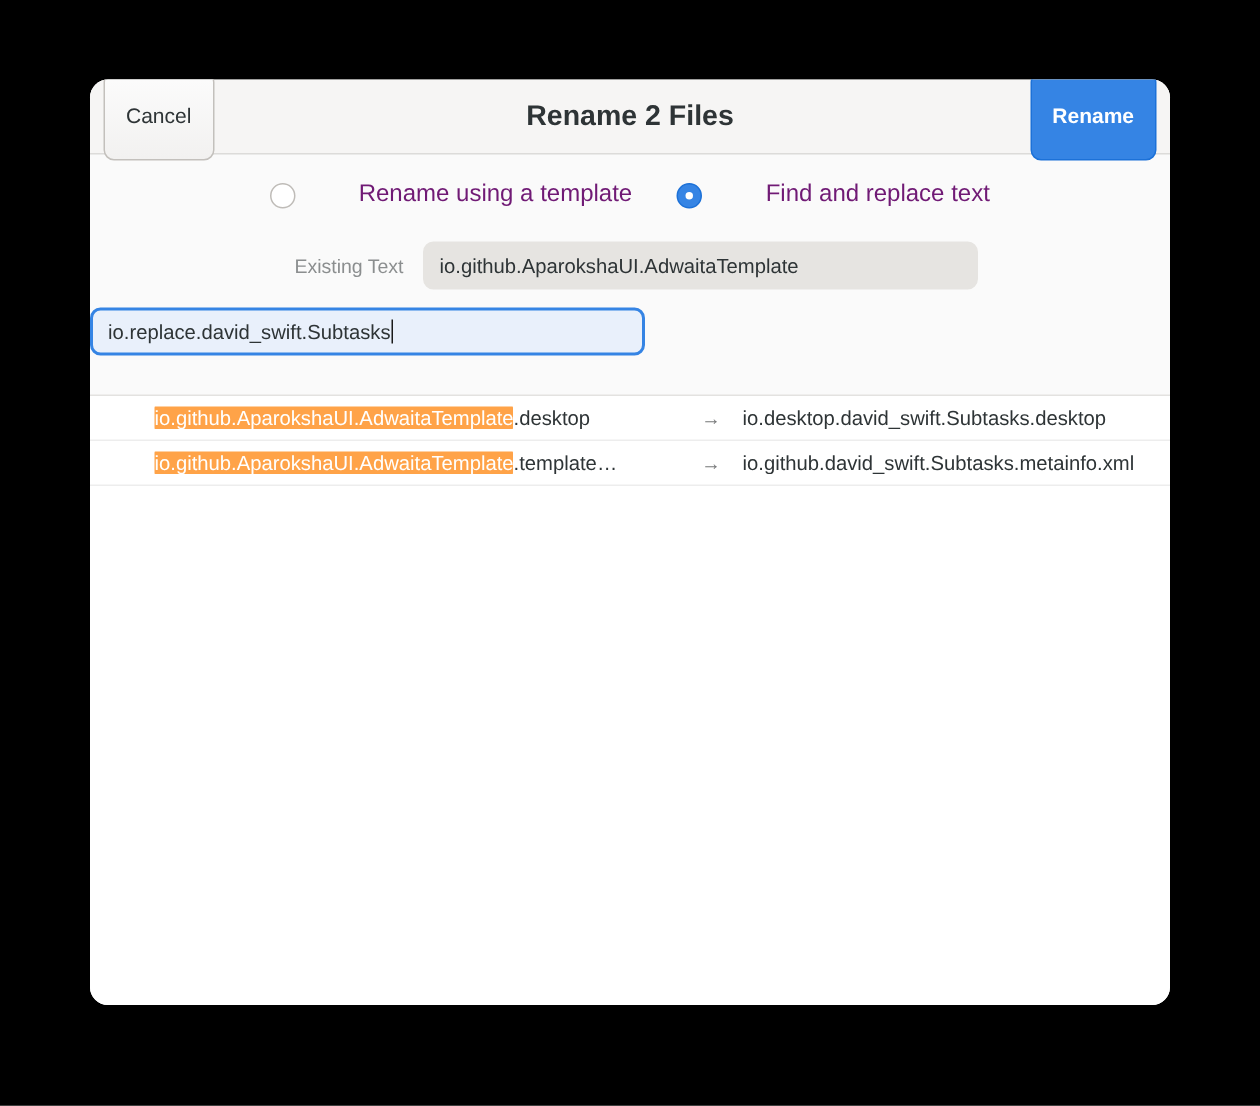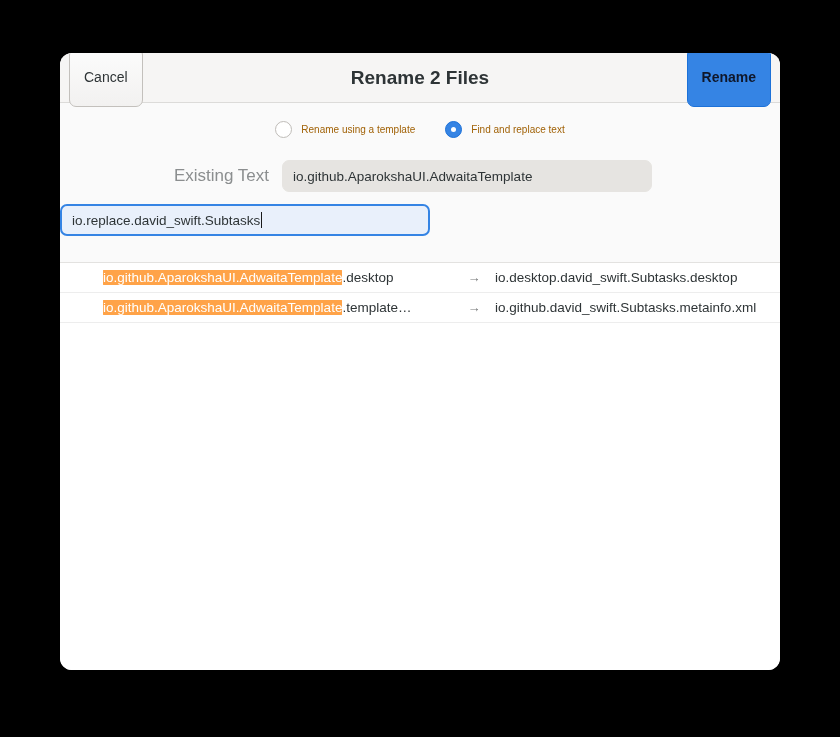--- a/index.html
+++ b/index.html
@@ -57,21 +57,21 @@
     border: 1px solid #c3c0bc;
     background: linear-gradient(#fcfcfc, #f2f1f0);
     color: #2e3436;
     cursor: pointer;
     font-family: "Liberation Sans", sans-serif;
     line-height: 1.25;
   }
   .hb-btn.suggested {
     background: #3584e4;
     border-color: #1c71d8;
-    color: #0f172a;
+    color: #ffffff;
     font-weight: bold;
   }
   #cancel-button { margin-right: auto; }
   #rename-button { margin-left: auto; }
 
   
   #form-area {
     background: #fafafa;
     padding: 18px 0 14px 0;
     border-bottom: 1px solid #e3e2e0;
@@ -108,35 +108,36 @@
     content: "";
     position: absolute;
     left: 5px;
     top: 5px;
     width: 5px;
     height: 5px;
     border-radius: 50%;
     background: #ffffff;
   }
   .radio-label {
-    font-size: 10px;
-    color: #a16207;
+    font-size: 16px;
+    color: #701a75;
+    margin-left: 33px;
   }
 
   .field-row {
     display: flex;
     align-items: center;
     margin-bottom: 12px;
     padding-left: 0;
   }
   .field-label {
     width: 222px;
     text-align: right;
     padding-right: 13px;
-    font-size: 17px;
+    font-size: 13px;
     color: #8b8e8f;
     box-sizing: border-box;
   }
   .field-input {
     width: 370px;
     height: 32px;
     box-sizing: border-box;
     border-radius: 7px;
     font-size: 13.5px;
     padding: 0 10px;

